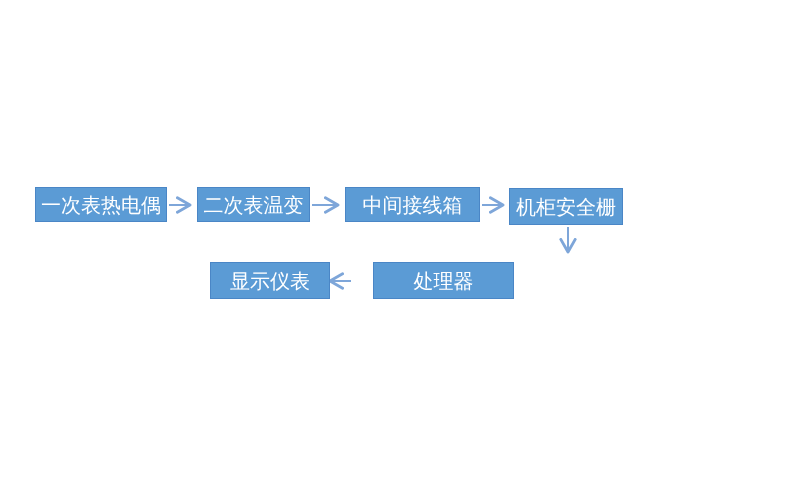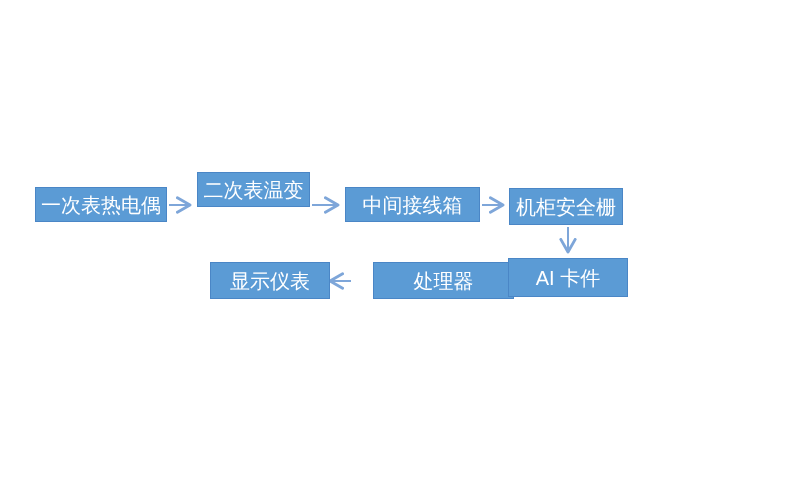--- a/index.html
+++ b/index.html
@@ -32,21 +32,21 @@
     display: flex;
     align-items: center;
     justify-content: center;
     font-size: 20px;
     line-height: 1;
     white-space: nowrap;
     text-align: center;
   }
   
   .node-1 { left: 35px;  top: 187px; width: 132px; height: 35px; }
-  .node-2 { left: 197px; top: 172px; width: 113px; height: 35px; }
+  .node-2 { left: 197px; top: 187px; width: 113px; height: 35px; }
   .node-3 { left: 345px; top: 187px; width: 135px; height: 35px; }
   .node-4 { left: 509px; top: 188px; width: 114px; height: 37px; }
   
   .node-5 { left: 210px; top: 262px; width: 120px; height: 37px; }
   .node-6 { left: 373px; top: 262px; width: 141px; height: 37px; }
   .node-7 { left: 508px; top: 258px; width: 120px; height: 39px; }
 </style>
 </head>
 <body>
 
@@ -77,17 +77,14 @@
   </div>
   <div class="node node-4">
     <span>机柜安全栅</span>
   </div>
   <div class="node node-5">
     <span>显示仪表</span>
   </div>
   <div class="node node-6">
     <span>处理器</span>
   </div>
-  <div class="node node-7">
-    <span>AI 卡件</span>
-  </div>
 
 </div>
 
 </body></html>

